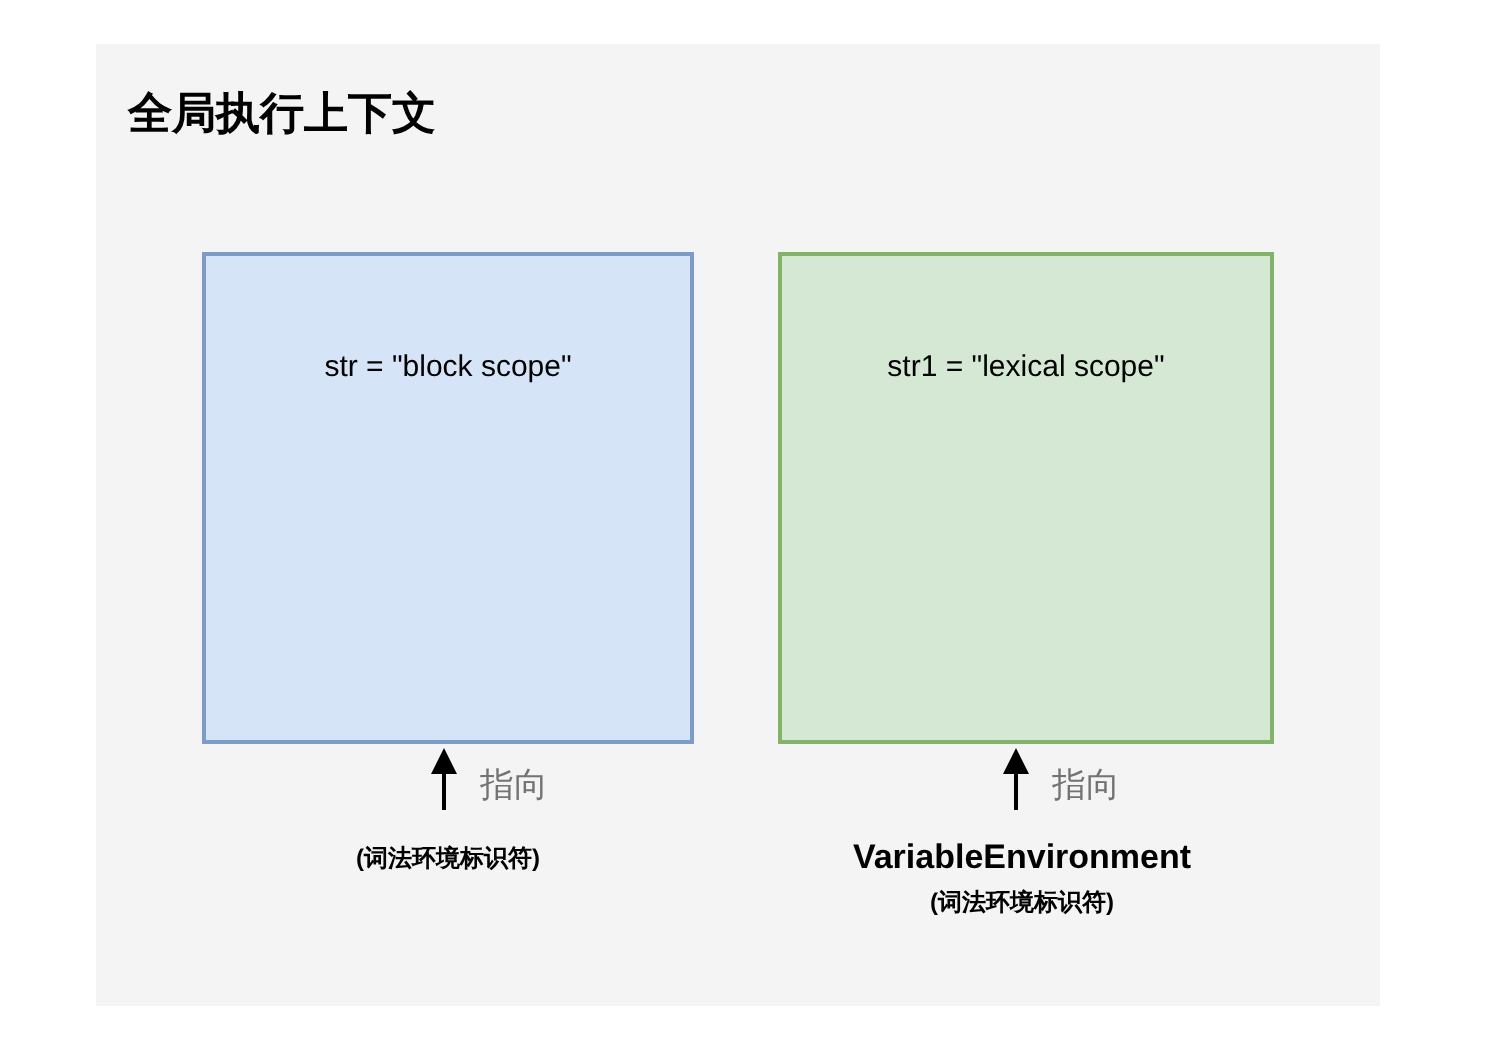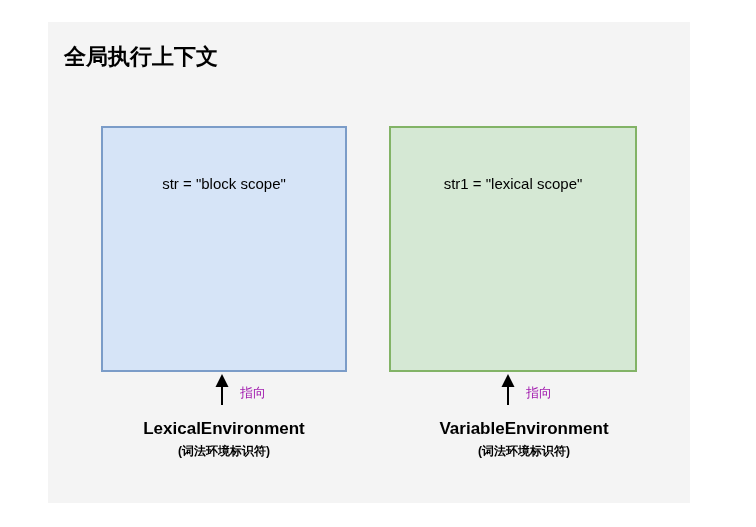--- a/index.html
+++ b/index.html
@@ -96,37 +96,37 @@
   .arrow-svg {
     position: absolute;
     left: 52px;
     top: 2px;
     display: block;
   }
   .arrow-label {
     position: absolute;
     left: 78px;
     top: 12px;
-    font-size: 13px;
+    font-size: 17px;
     line-height: 17px;
-    color: #a21caf;
+    color: #737373;
     white-space: nowrap;
   }
 
   
   .caption {
     position: absolute;
     top: 396px;
     width: 246px;
     text-align: center;
     font-weight: bold;
     color: #000000;
   }
   .caption.left  { left: 53px; }
-  .caption.right { left: 352px; width: 248px; }
+  .caption.right { left: 339px; width: 248px; }
 
   .caption-line1 {
     display: block;
     font-size: 17px;
     line-height: 22px;
     white-space: nowrap;
   }
   .caption-line2 {
     display: block;
     font-size: 12px;
@@ -161,21 +161,20 @@
 
     <div class="arrow-group right">
       <svg class="arrow-svg" width="16" height="32" viewBox="0 0 16 32">
         <line x1="8" y1="31" x2="8" y2="10" stroke="#000000" stroke-width="2"></line>
         <polygon points="8,0 1.5,13 14.5,13" fill="#000000"></polygon>
       </svg>
       <div class="arrow-label">指向</div>
     </div>
 
     <div class="caption left">
-      <span class="caption-line1">LexicalEnvironment</span>
       <span class="caption-line2">(词法环境标识符)</span>
     </div>
 
     <div class="caption right">
       <span class="caption-line1">VariableEnvironment</span>
       <span class="caption-line2">(词法环境标识符)</span>
     </div>
 
   </div>
 </div>

